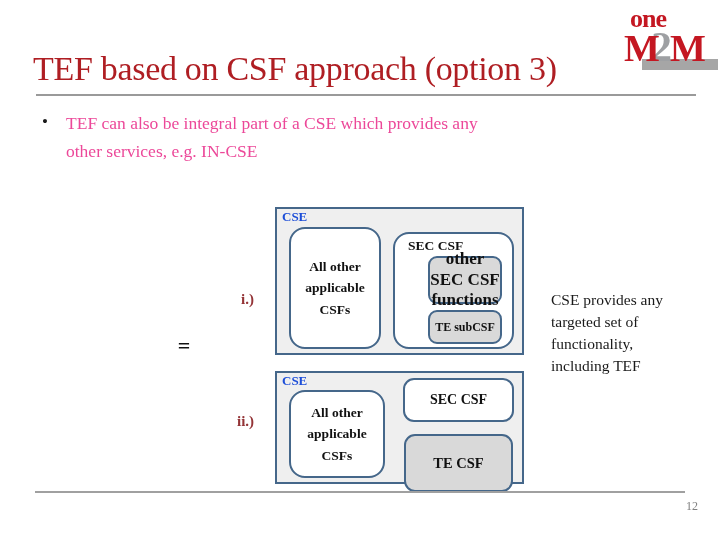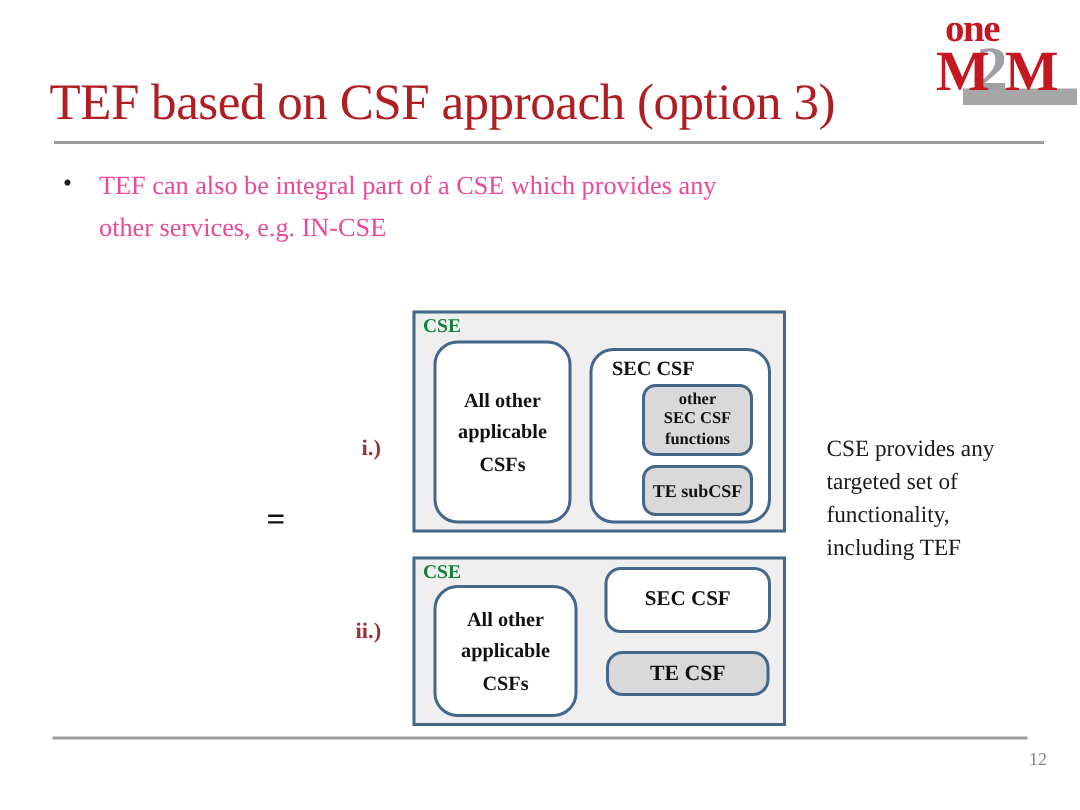--- a/index.html
+++ b/index.html
@@ -67,21 +67,21 @@
     font-size:15px;font-weight:700;color:#943437;
   }
   .label-i{left:241px;top:291px;}
   .label-ii{left:237px;top:413px;}
   
   .cse-box{position:absolute;left:275px;width:249px;background:#EFEFEF;}
   .cse-box-1{top:207px;height:148px;}
   .cse-box-2{top:371px;height:113px;}
   .cse-label{
     position:absolute;left:5px;top:0px;
-    font-size:13px;font-weight:700;color:#15803d;
+    font-size:13px;font-weight:700;color:#1d4ed8;
   }
   .rounded{
     background:#ffffff;border:2.5px solid #45678A;box-sizing:border-box;
     border-radius:16px;
   }
   .allother{
     position:absolute;
     display:flex;align-items:center;justify-content:center;text-align:center;
     font-size:13.5px;font-weight:700;line-height:1.6;color:#111;
   }
@@ -93,30 +93,30 @@
   .seccsf-1 .seccsf-title{
     position:absolute;left:13px;top:4px;
     font-size:13.5px;font-weight:700;color:#111;
   }
   .minibox{
     position:absolute;background:#D9D9D9;border:2px solid #45678A;box-sizing:border-box;
     border-radius:9px;
     display:flex;align-items:center;justify-content:center;text-align:center;
     font-weight:700;color:#111;
   }
-  .other-sec{left:33px;top:22px;width:74px;height:48px;font-size:11px;line-height:1.2;}
+  .other-sec{left:33px;top:22px;width:74px;height:48px;font-size:17px;line-height:1.2;}
   .te-subcsf{left:33px;top:76px;width:74px;height:34px;font-size:12px;}
   .seccsf-2{
     position:absolute;left:126px;top:5px;width:111px;height:44px;
     border-radius:11px;
     display:flex;align-items:center;justify-content:center;
     font-size:14px;font-weight:700;color:#111;
   }
   .tecsf-2{
-    position:absolute;left:127px;top:61px;width:109px;height:30px;
+    position:absolute;left:127px;top:61px;width:109px;height:58px;
     background:#D9D9D9;border:2.5px solid #45678A;box-sizing:border-box;border-radius:11px;
     display:flex;align-items:center;justify-content:center;
     font-size:14.5px;font-weight:700;color:#111;
   }
   .right-note{
     position:absolute;left:551px;top:289px;width:155px;
     font-size:15.5px;line-height:22px;color:#1a1a1a;
     white-space:pre-line;
   }
   

